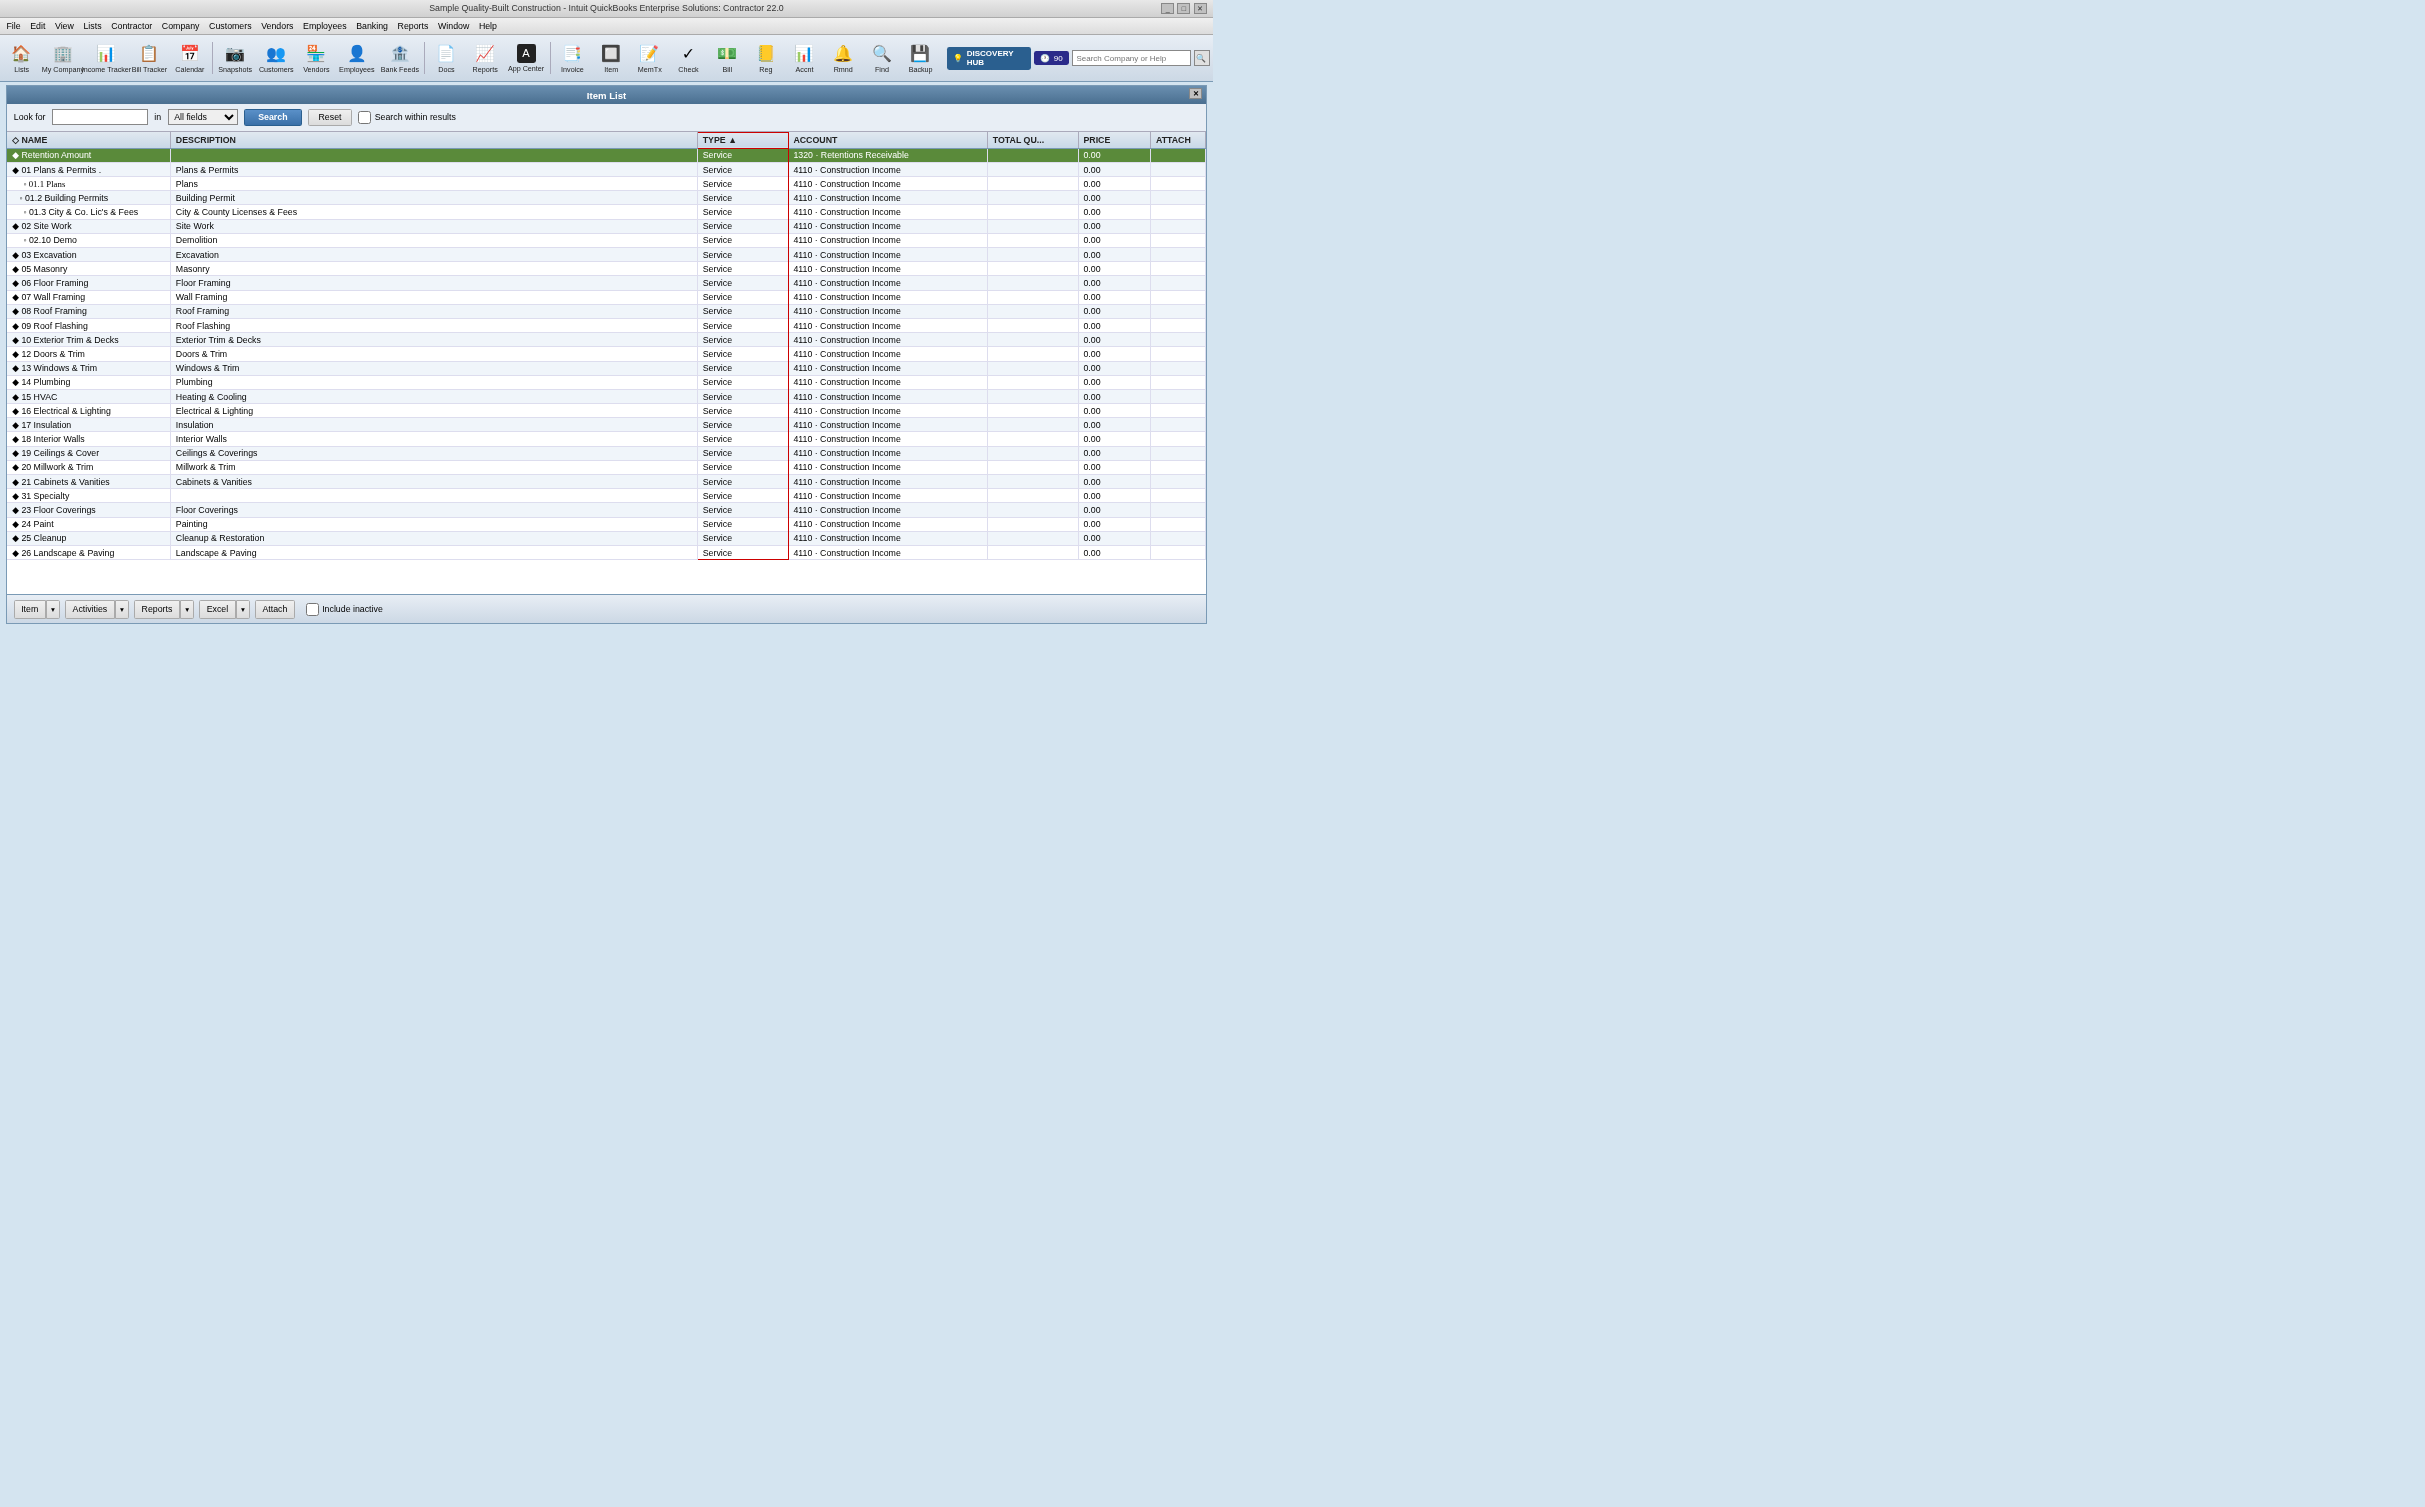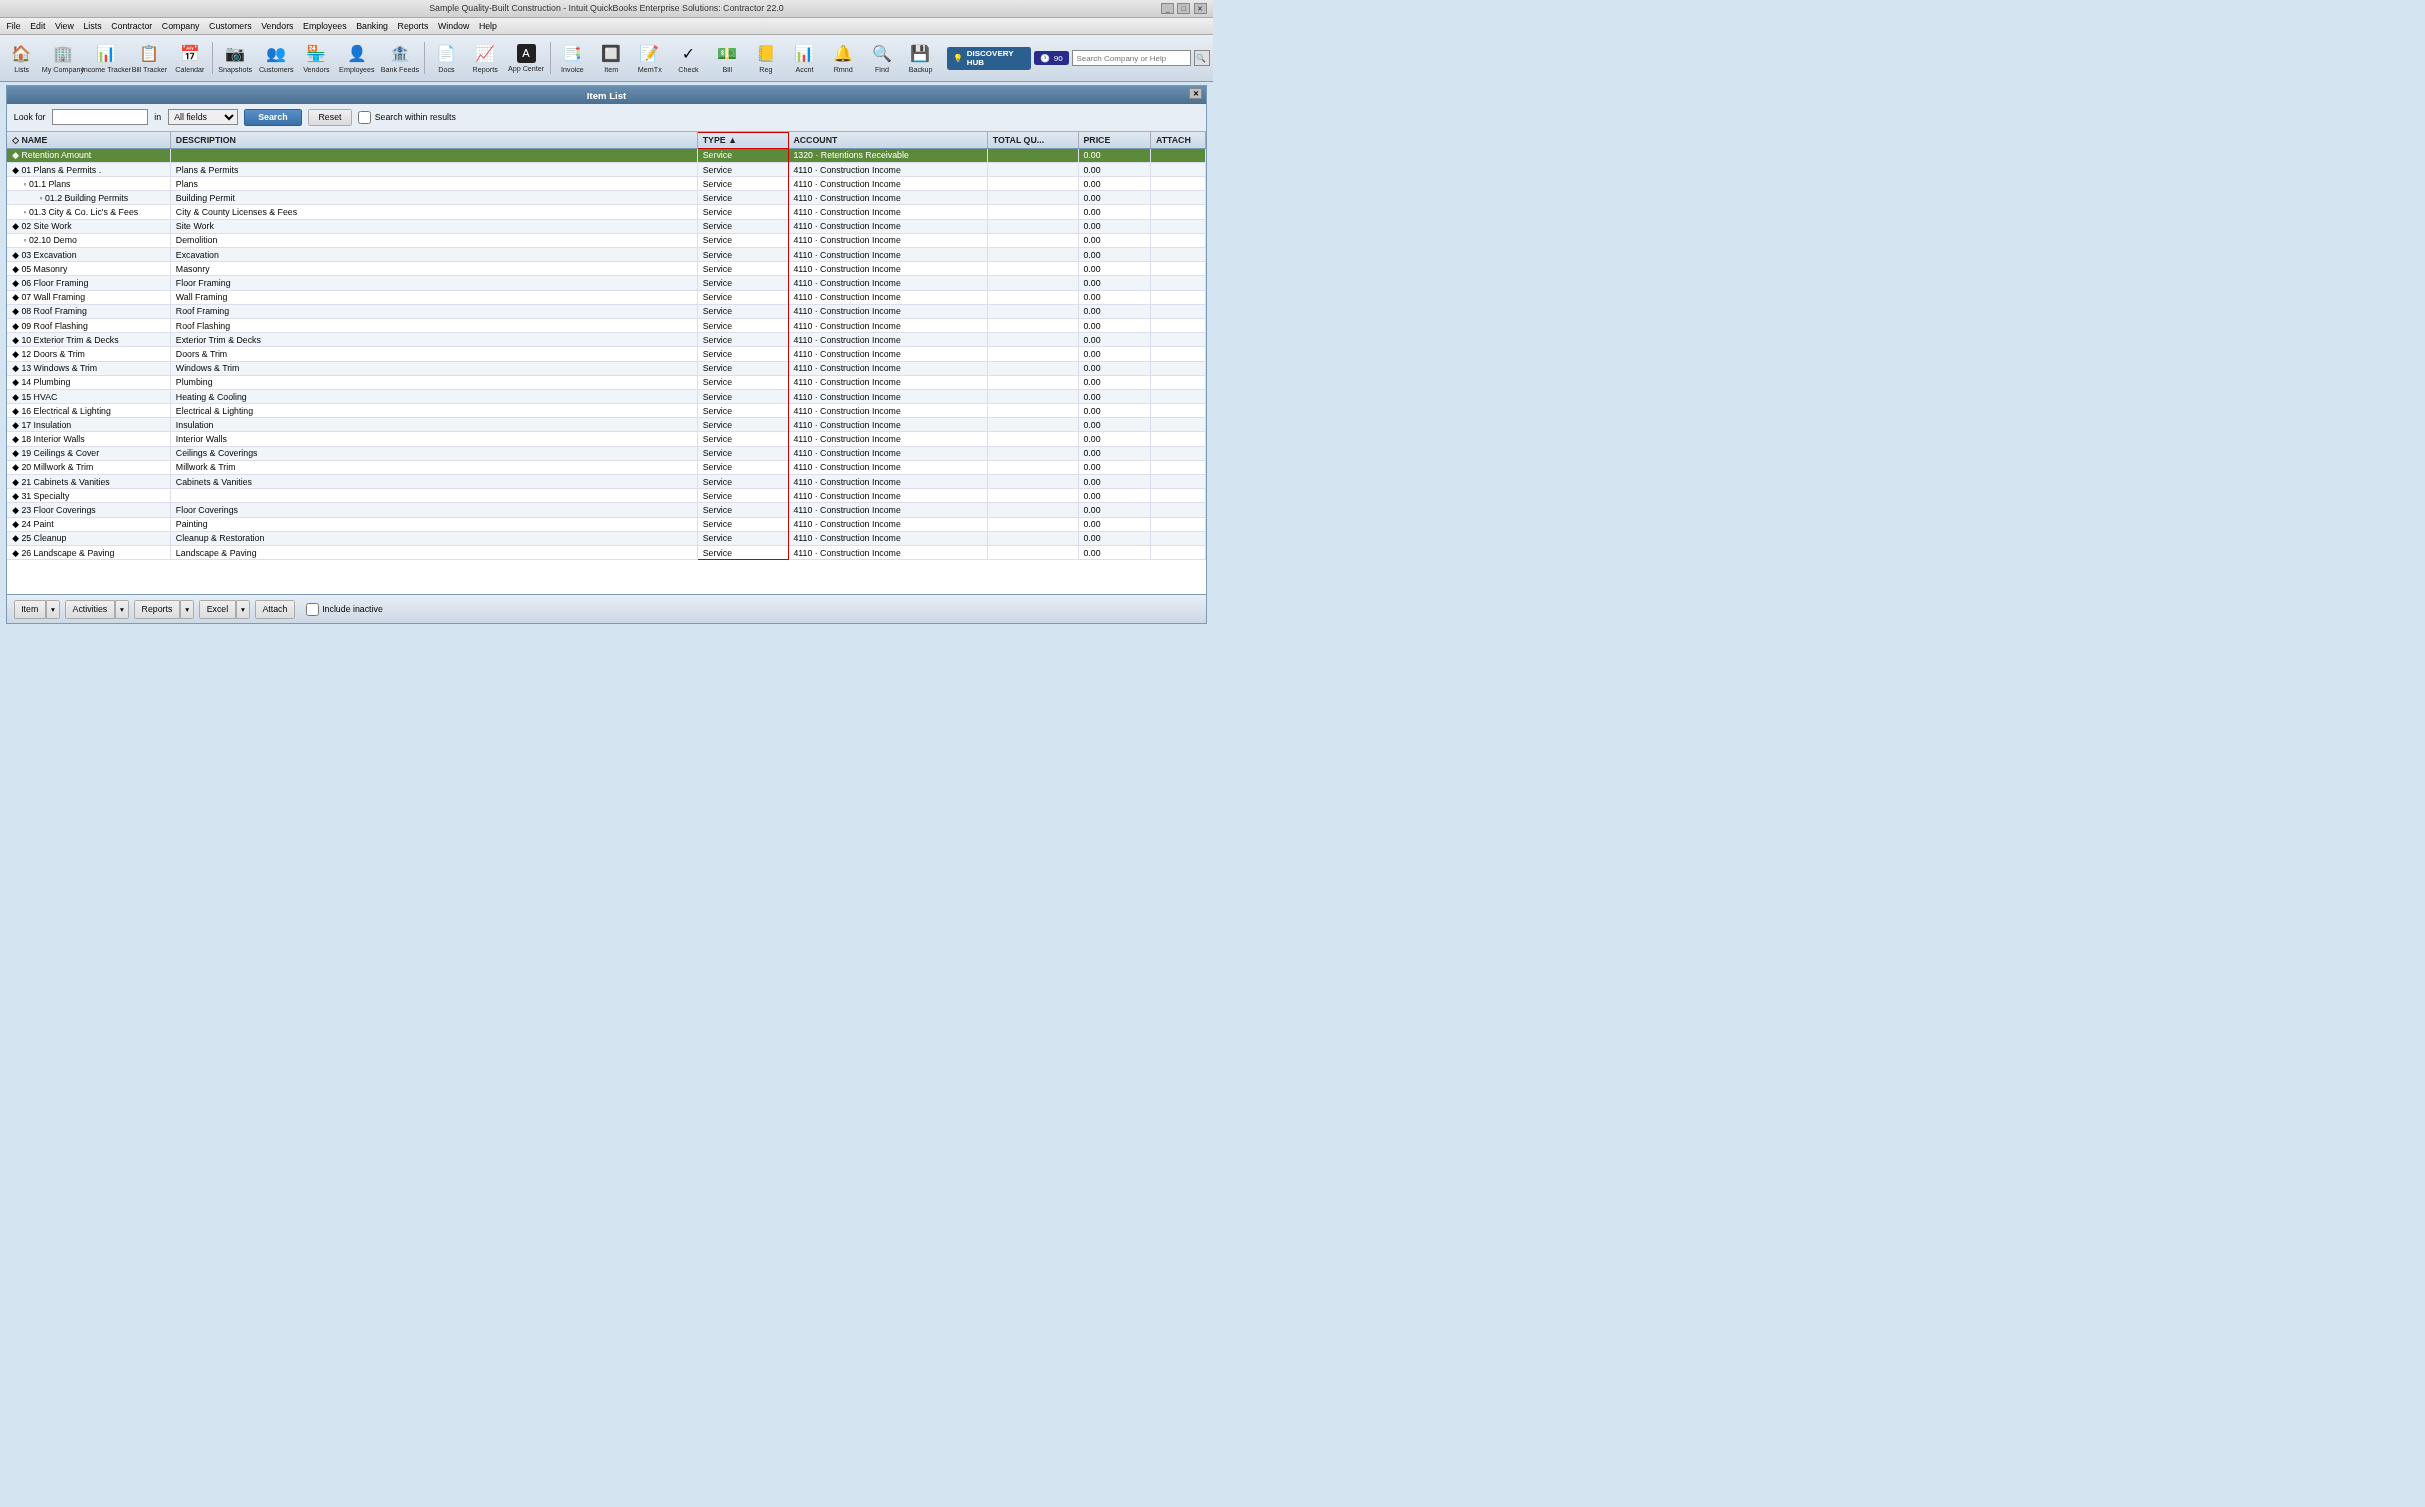--- a/index.html
+++ b/index.html
@@ -525,30 +525,30 @@
             <tr>
     <td class="name-col" style="">◆ 01 Plans &amp; Permits .</td>
     <td class="desc-col">Plans &amp; Permits</td>
     <td class="type-col" style="border-left: 1.6px solid #cc0000; border-right: 1.6px solid #cc0000;">Service</td>
     <td class="account-col">4110 · Construction Income</td>
     <td class="qty-col"></td>
     <td class="price-col">0.00</td>
     <td class="attach-col"></td>
   </tr>
             <tr>
-    <td class="name-col" style="padding-left: 16px;">◦ 01.1 Plans</td>
+    <td class="name-col" style="padding-left: 16px; font-family: Liberation Serif, serif;">◦ 01.1 Plans</td>
     <td class="desc-col">Plans</td>
     <td class="type-col" style="border-left: 1.6px solid #cc0000; border-right: 1.6px solid #cc0000;">Service</td>
     <td class="account-col">4110 · Construction Income</td>
     <td class="qty-col"></td>
     <td class="price-col">0.00</td>
     <td class="attach-col"></td>
   </tr>
             <tr>
-    <td class="name-col" style="padding-left: 32px;">◦ 01.2 Building Permits</td>
+    <td class="name-col" style="padding-left: 12px;">◦ 01.2 Building Permits</td>
     <td class="desc-col">Building Permit</td>
     <td class="type-col" style="border-left: 1.6px solid #cc0000; border-right: 1.6px solid #cc0000;">Service</td>
     <td class="account-col">4110 · Construction Income</td>
     <td class="qty-col"></td>
     <td class="price-col">0.00</td>
     <td class="attach-col"></td>
   </tr>
             <tr>
     <td class="name-col" style="padding-left: 16px;">◦ 01.3 City &amp; Co. Lic's &amp; Fees</td>
     <td class="desc-col">City &amp; County Licenses &amp; Fees</td>

